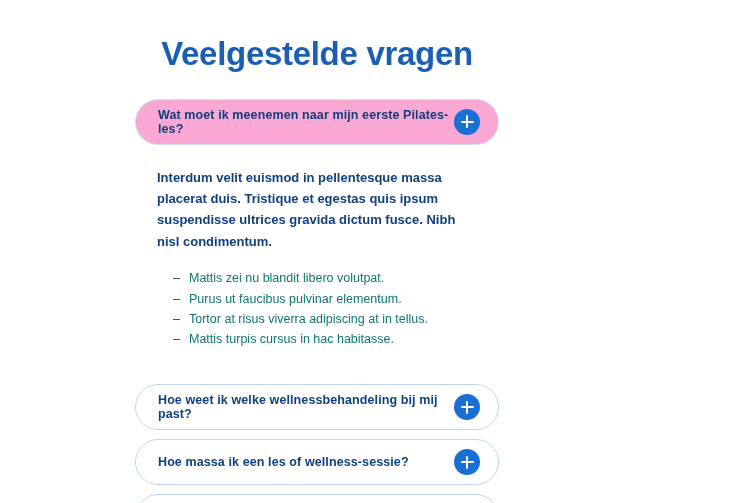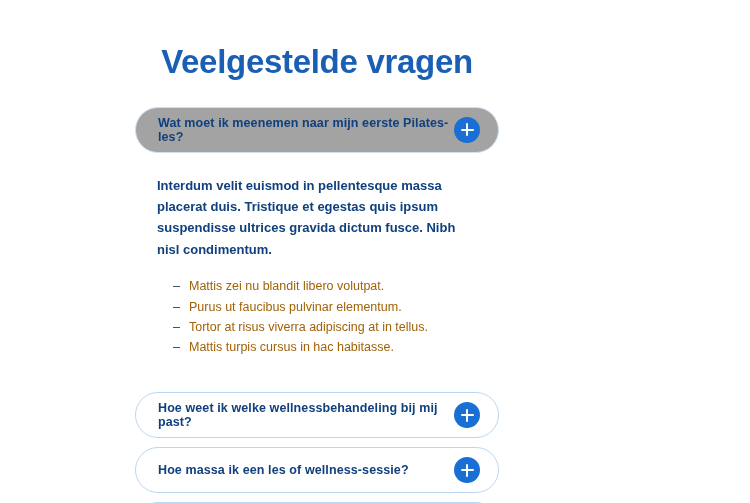--- a/index.html
+++ b/index.html
@@ -11,21 +11,21 @@
     height: 503px;
     background: #ffffff;
     font-family: "Liberation Sans", sans-serif;
     overflow: hidden;
   }
   .page {
     position: relative;
     width: 634px;
     height: 503px;
     box-sizing: border-box;
-    padding: 8px 135px;
+    padding: 0 135px;
   }
   .faq-title {
     text-align: center;
     color: #1a5fb4;
     font-size: 33px;
     font-weight: bold;
     letter-spacing: -0.3px;
     margin: 0;
     padding-top: 34px;
     padding-bottom: 0;
@@ -42,21 +42,21 @@
     align-items: center;
     justify-content: space-between;
     border: 1px solid #bcd7f2;
     border-radius: 26px;
     padding: 0 18px 0 22px;
     height: 46px;
     box-sizing: border-box;
     cursor: pointer;
   }
   .faq-header.open {
-    background: #a3a3a3;
+    background: #f9a8d4;
     border-color: #cde0f5;
   }
   .faq-q {
     color: #10407d;
     font-size: 12.5px;
     font-weight: bold;
     letter-spacing: 0.1px;
   }
   .plus-icon {
     flex: 0 0 auto;
@@ -95,21 +95,21 @@
     line-height: 1.65;
     margin: 0 0 16px 0;
   }
   .faq-bullets {
     list-style: none;
     margin: 0;
     padding: 0 0 0 16px;
   }
   .faq-bullets li {
     position: relative;
-    color: #a16207;
+    color: #0f766e;
     font-size: 12.5px;
     line-height: 1.62;
     padding-left: 16px;
   }
   .faq-bullets li::before {
     content: "–";
     position: absolute;
     left: 0;
     top: 0;
     color: #14325c;

